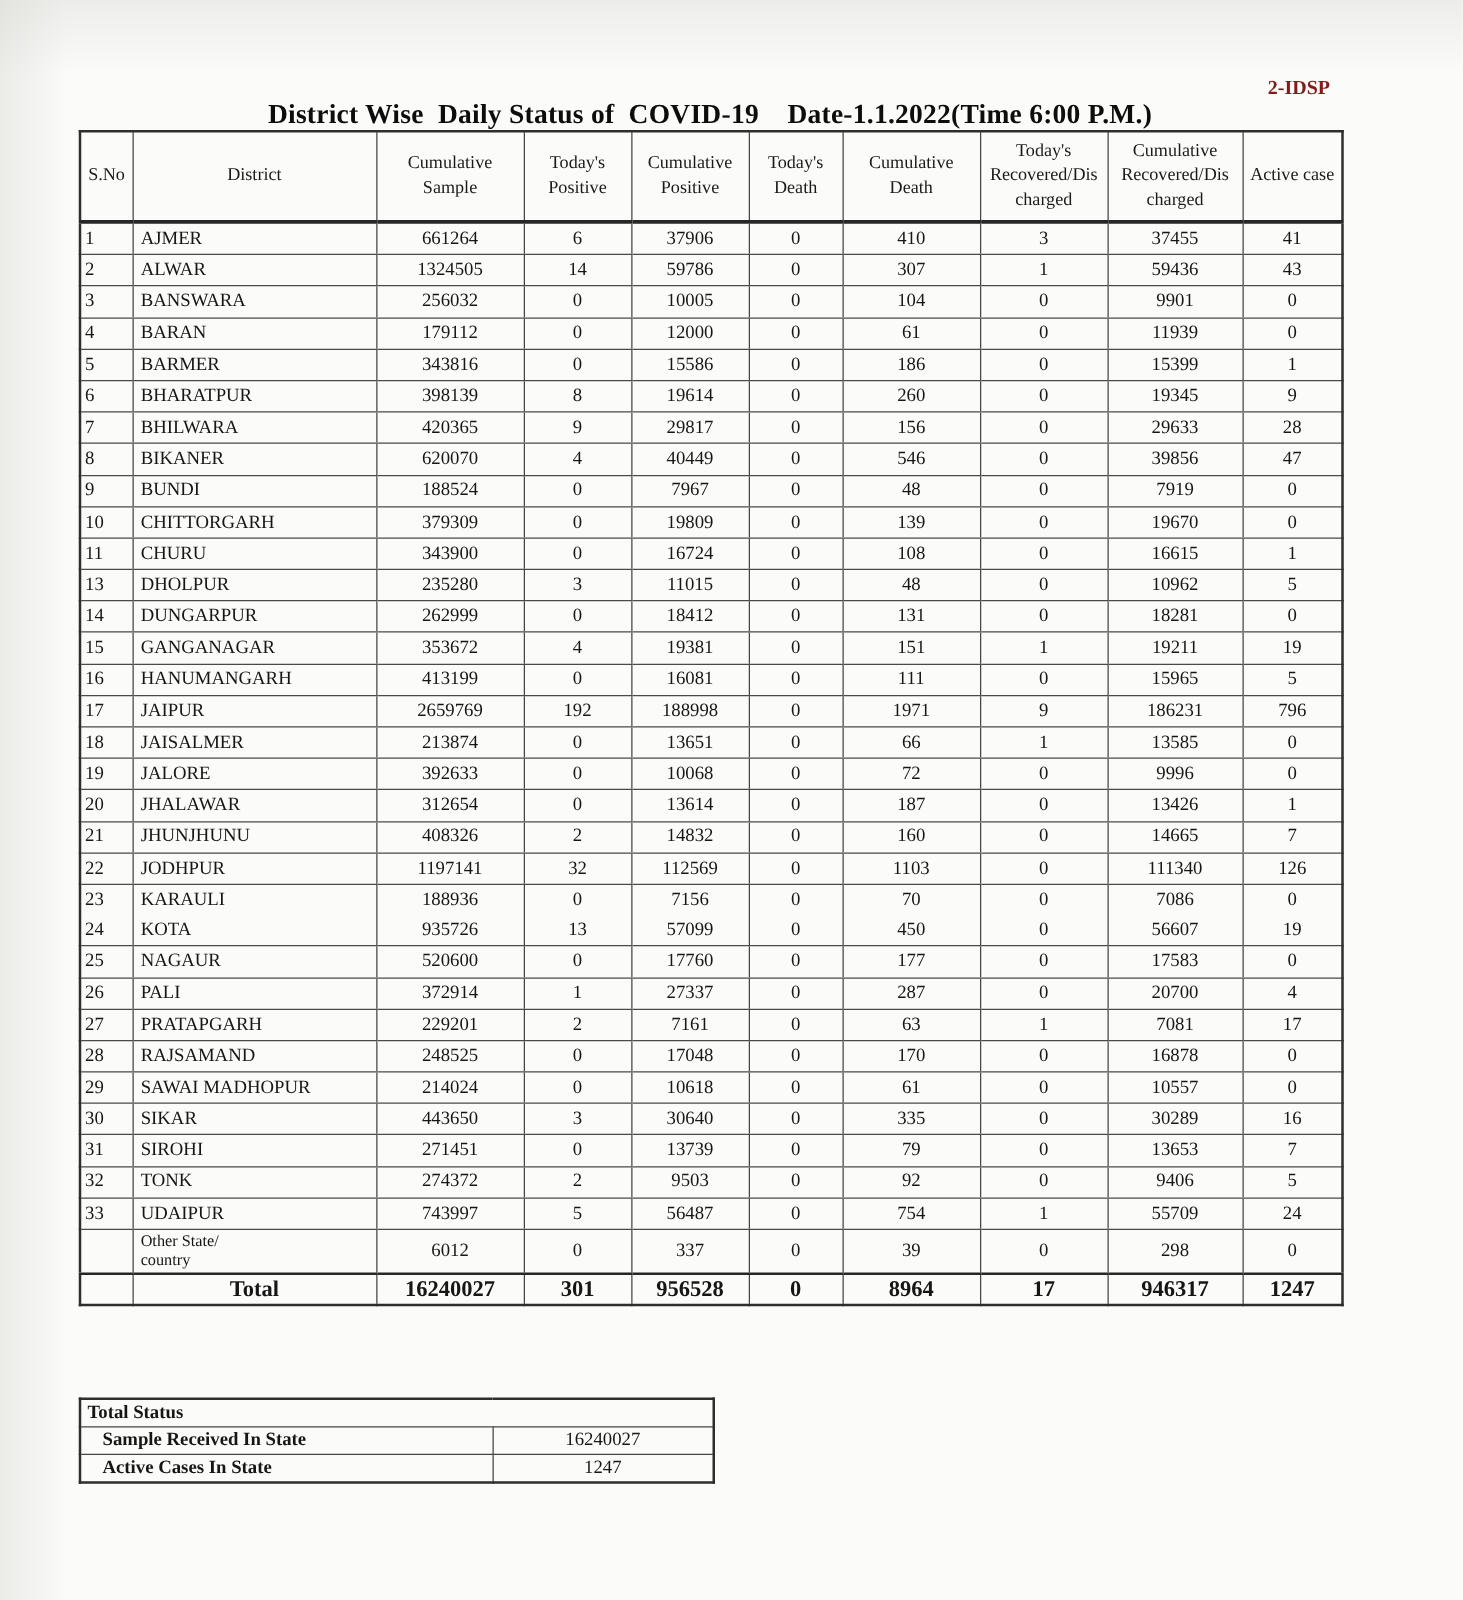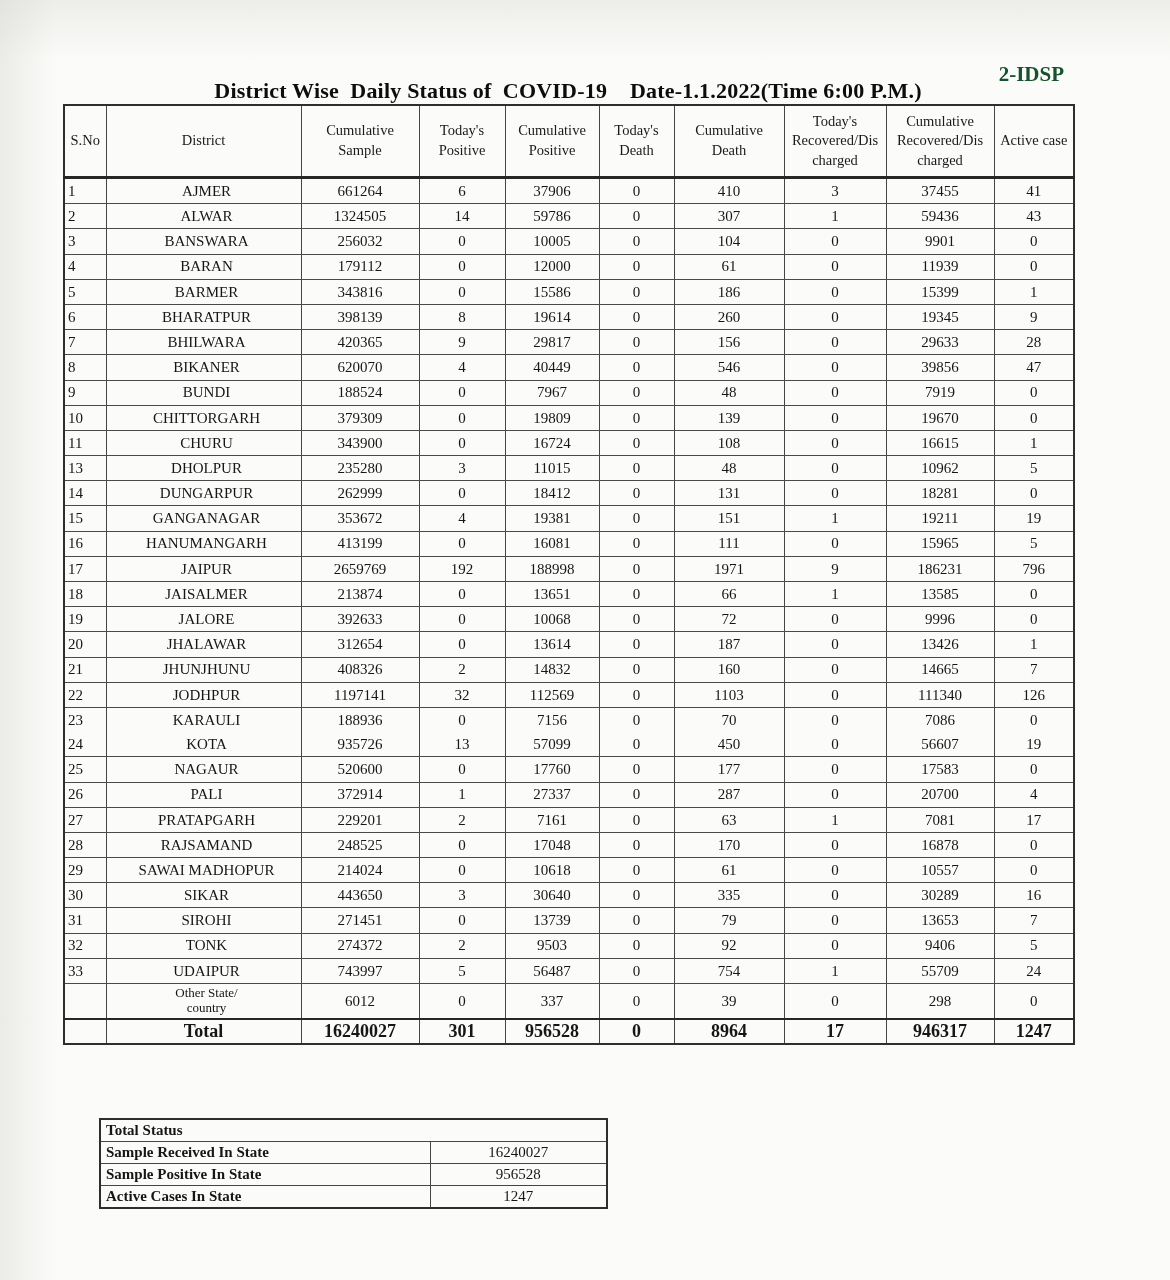--- a/index.html
+++ b/index.html
@@ -11,21 +11,21 @@
     background:
       linear-gradient(180deg, rgba(210,210,206,0.35) 0, rgba(252,252,250,0) 60px),
       linear-gradient(90deg, rgba(205,205,200,0.35) 0, rgba(252,252,250,0) 55px),
       #fbfbf9;
     font-family: "Liberation Serif", "DejaVu Serif", serif;
     color: #161616;
     overflow: hidden;
   }
   .corner-label {
     position: absolute; top: 62px; right: 106px;
-    font-size: 21px; font-weight: bold; color: #14532d;
+    font-size: 16px; font-weight: bold; color: #7f1d1d;
   }
   .page-title {
     position: absolute; top: 78px; left: 63px; width: 1010px;
     text-align: center;
     font-size: 22px; font-weight: bold;
     white-space: pre;
     color: #0d0d0d;
     letter-spacing: 0.2px;
   }
   table.main {
@@ -52,53 +52,52 @@
   }
   table.main tbody td {
     border-bottom: 1.5px solid #4a4a4a;
     height: 24.2px;
     font-size: 15px;
     padding: 0;
     line-height: 1.1;
     vertical-align: middle;
   }
   table.main td.sno   { text-align: left; padding-left: 3px; }
-  table.main td.district { text-align: center; padding-left: 6px; white-space: pre-line; }
+  table.main td.district { text-align: left; padding-left: 6px; white-space: pre-line; }
   table.main td.num   { text-align: center; }
   table.main tr.no-divider td { border-bottom: none; }
   table.main tr.wrap-row td { height: 34px; }
   table.main tr.wrap-row td.district { font-size: 13px; line-height: 1.15; }
   table.main tr.total-row td {
     border-top: 2.5px solid #272727;
     font-weight: bold;
     height: 23px;
     font-size: 18px;
   }
   table.main tr.total-row td.district { text-align: center; padding-left: 0; }
 
   table.summary {
     position: absolute; left: 63px; top: 1118px;
     width: 507px;
     border-collapse: collapse;
     table-layout: fixed;
     border: 2px solid #2e2e2e;
     font-size: 15px;
-    margin-left: 36px;
   }
   table.summary td, table.summary th {
     border: 1.5px solid #454545;
     height: 21px;
     padding: 0;
     vertical-align: middle;
   }
   table.summary .sum-title {
     font-weight: bold; text-align: left; padding-left: 5px; font-size: 15px;
   }
   table.summary .sum-label {
-    font-weight: bold; text-align: left; padding-left: 5px;
+    font-weight: bold; text-align: left; padding-left: 17px;
   }
   table.summary .sum-value { text-align: center; font-weight: normal; }
 </style>
 </head>
 <body>
 
 <div class="corner-label">2-IDSP</div>
 
 <div class="page-title">District Wise  Daily Status of  COVID-19    Date-1.1.2022(Time 6:00 P.M.)</div>
 
@@ -549,21 +548,17 @@
   </colgroup>
   <tbody>
     <tr>
       <td class="sum-title" colspan="2">Total Status</td>
     </tr>
   <tr>
         <td class="sum-label">Sample Received In State</td>
         <td class="sum-value">16240027</td>
       </tr>
       <tr>
-        <td class="sum-label">Sample Positive In State</td>
-        <td class="sum-value">956528</td>
-      </tr>
-      <tr>
         <td class="sum-label">Active Cases In State</td>
         <td class="sum-value">1247</td>
       </tr>
     </tbody>
 </table>
 
 </body></html>

